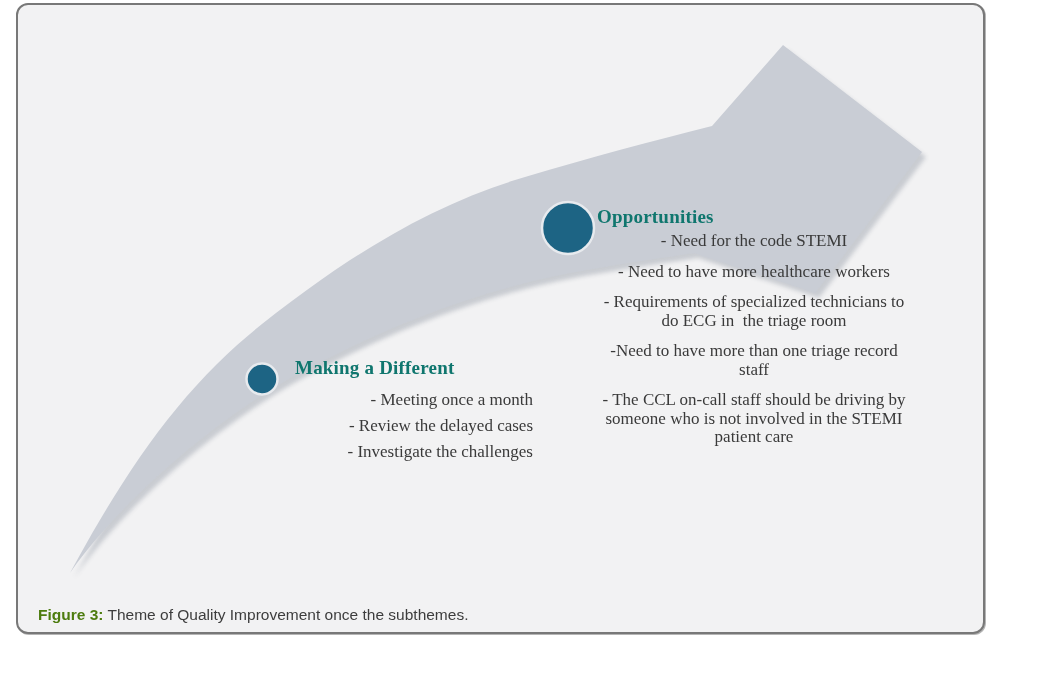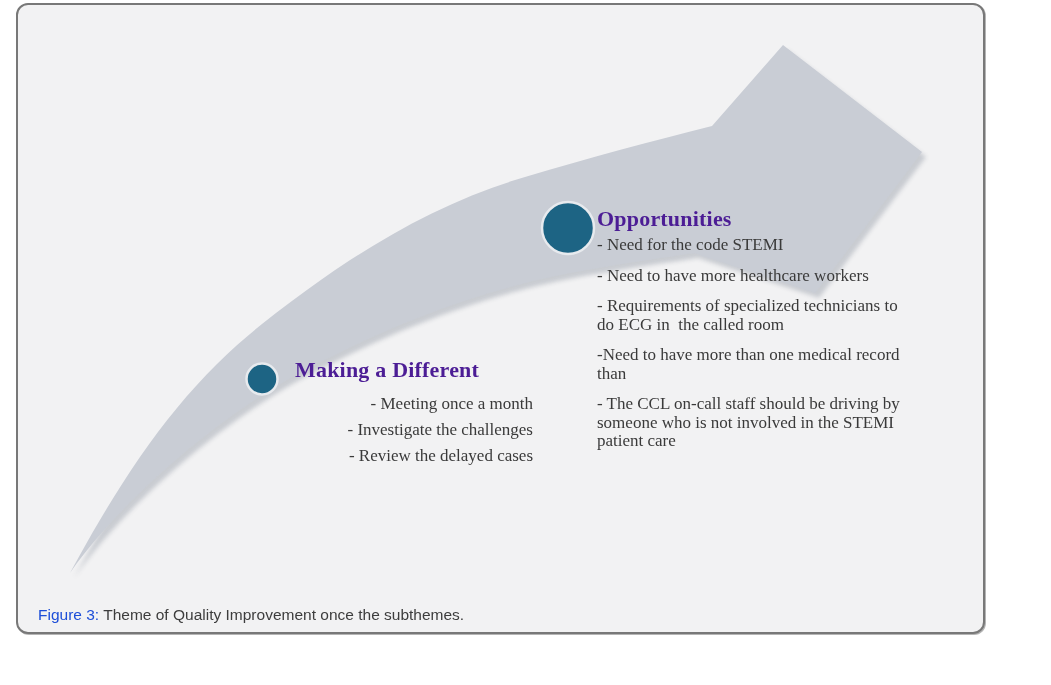--- a/index.html
+++ b/index.html
@@ -31,45 +31,46 @@
   .dot{
     stroke:#e7eaee;
     stroke-width:2.5;
   }
   .text-block{
     position:absolute;
     color:#3a3a3a;
   }
   .block-title{
     font-weight:bold;
-    font-size:22px;
-    color:#4c1d95;
+    font-size:19px;
+    color:#0f766e;
     letter-spacing:0.2px;
   }
   .block-making{left:295px;top:357px;width:238px;}
   .block-making .block-title{margin-bottom:11px;}
   .block-making .item{
     font-size:17px;line-height:20px;margin-bottom:6px;
     white-space:pre-wrap;
     text-align:right;
   }
   .block-opportunities{left:597px;top:206px;width:314px;}
   .block-opportunities .block-title{margin-bottom:4px;}
   .block-opportunities .item{
     font-size:17px;line-height:18.5px;margin-bottom:12px;
     white-space:pre-wrap;
+    text-align:center;
   }
   .figure-caption{
     position:absolute;
     left:38px;top:606px;
     font-family:"Liberation Sans","DejaVu Sans",sans-serif;
     font-size:15.5px;
     color:#3d3d3d;
   }
-  .figure-caption .cap-label{font-weight:normal;color:#1d4ed8;}
+  .figure-caption .cap-label{font-weight:bold;color:#4d7c0f;}
 </style>
 </head>
 <body>
 
 <div class="figure-box"></div>
 
 <svg class="arrow-svg" viewBox="0 0 1051 685" xmlns="http://www.w3.org/2000/svg">
   <path class="arrow-path" d="
     M 70 573
     C 130 462, 186 384, 262 324
@@ -83,28 +84,28 @@
     C 438 305, 362 339, 292 377
     C 220 417, 122 498, 70 573
     Z"></path>
   <circle class="dot" cx="262" cy="379" r="15.5" fill="#1d6484"></circle>
   <circle class="dot" cx="568" cy="228" r="26" fill="#1d6484"></circle>
 </svg>
 
 <div class="text-block block-making">
   <div class="block-title">Making a Different</div>
   <div class="item">- Meeting once a month</div>
+  <div class="item">- Review the delayed cases</div>
   <div class="item">- Investigate the challenges</div>
-  <div class="item">- Review the delayed cases</div>
 </div>
 
 <div class="text-block block-opportunities">
   <div class="block-title">Opportunities</div>
   <div class="item">- Need for the code STEMI</div>
   <div class="item">- Need to have more healthcare workers</div>
-  <div class="item">- Requirements of specialized technicians to do ECG in  the called room</div>
-  <div class="item">-Need to have more than one medical record than</div>
+  <div class="item">- Requirements of specialized technicians to do ECG in  the triage room</div>
+  <div class="item">-Need to have more than one triage record staff</div>
   <div class="item">- The CCL on-call staff should be driving by someone who is not involved in the STEMI patient care</div>
 </div>
 
 <div class="figure-caption">
   <span class="cap-label">Figure 3:</span><span> Theme of Quality Improvement once the subthemes.</span>
 </div>
 
 </body></html>

